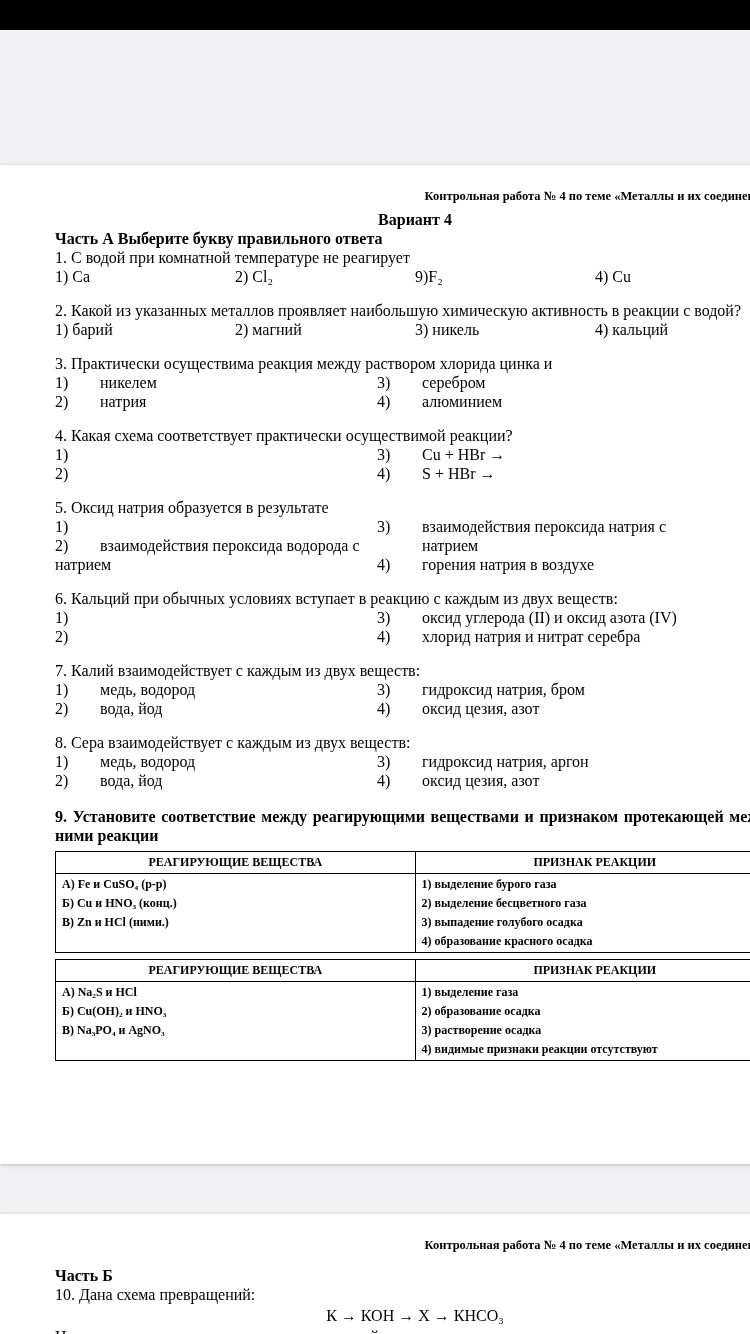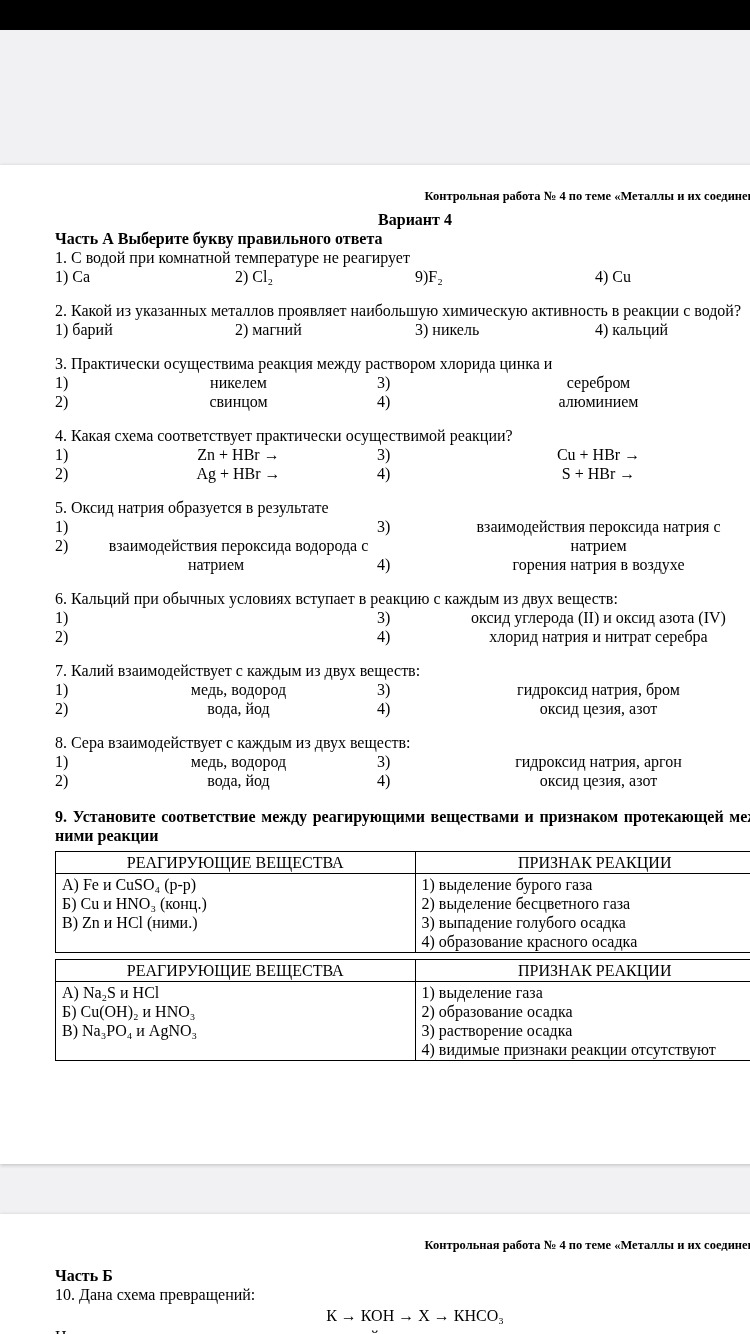--- a/index.html
+++ b/index.html
@@ -24,25 +24,25 @@
   .variant{text-align:center;font-weight:bold;margin-top:6px;}
   .q{margin-top:15px;}
   .q-first{margin-top:0;}
   .q-text{text-align:justify;}
   .opts4{display:grid;grid-template-columns:1fr 1fr 1fr 1fr;}
   .optrow{display:flex;}
   .half{display:flex;}
   .half.l{width:322px;flex:none;}
   .half.r{flex:1;}
   .num{width:45px;flex:none;}
-  .txt{flex:1;text-align:center;}
+  .txt{flex:1;}
   .q9{margin-top:17px;font-weight:bold;text-align:justify;}
   table.match{width:100%;border-collapse:collapse;margin-top:6px;}
   table.match th,table.match td{
-    border:1px solid #000;font-weight:normal;font-size:16px;
+    border:1px solid #000;font-weight:bold;font-size:12px;
     padding:1px 6px;vertical-align:top;text-align:left;line-height:19px;
   }
   table.match th{text-align:center;}
   table.match .c1{width:50%;}
   .table2{margin-top:30px;}
   .partb{font-weight:bold;margin-top:13px;}
   .scheme{text-align:center;margin:2px 0;}
 </style>
 </head>
 <body>
@@ -83,45 +83,43 @@
             <span class="txt">никелем</span>
           </div>
         <div class="half r">
             <span class="num">3)</span>
             <span class="txt">серебром</span>
           </div>
       </div>
       <div class="optrow">
         <div class="half l">
             <span class="num">2)</span>
-            <span class="txt">свинцом</span>
+            <span class="txt">натрия</span>
           </div>
         <div class="half r">
             <span class="num">4)</span>
             <span class="txt">алюминием</span>
           </div>
       </div>
     </div>
 
     <div class="q">
       <div class="q-text">4. Какая схема соответствует практически осуществимой реакции?</div>
       <div class="optrow">
         <div class="half l">
             <span class="num">1)</span>
-            <span class="txt">Zn + HBr →</span>
           </div>
         <div class="half r">
             <span class="num">3)</span>
             <span class="txt">Cu + HBr →</span>
           </div>
       </div>
       <div class="optrow">
         <div class="half l">
             <span class="num">2)</span>
-            <span class="txt">Ag + HBr →</span>
           </div>
         <div class="half r">
             <span class="num">4)</span>
             <span class="txt">S + HBr →</span>
           </div>
       </div>
     </div>
 
     <div class="q">
       <div class="q-text">5. Оксид натрия образуется в результате</div>

